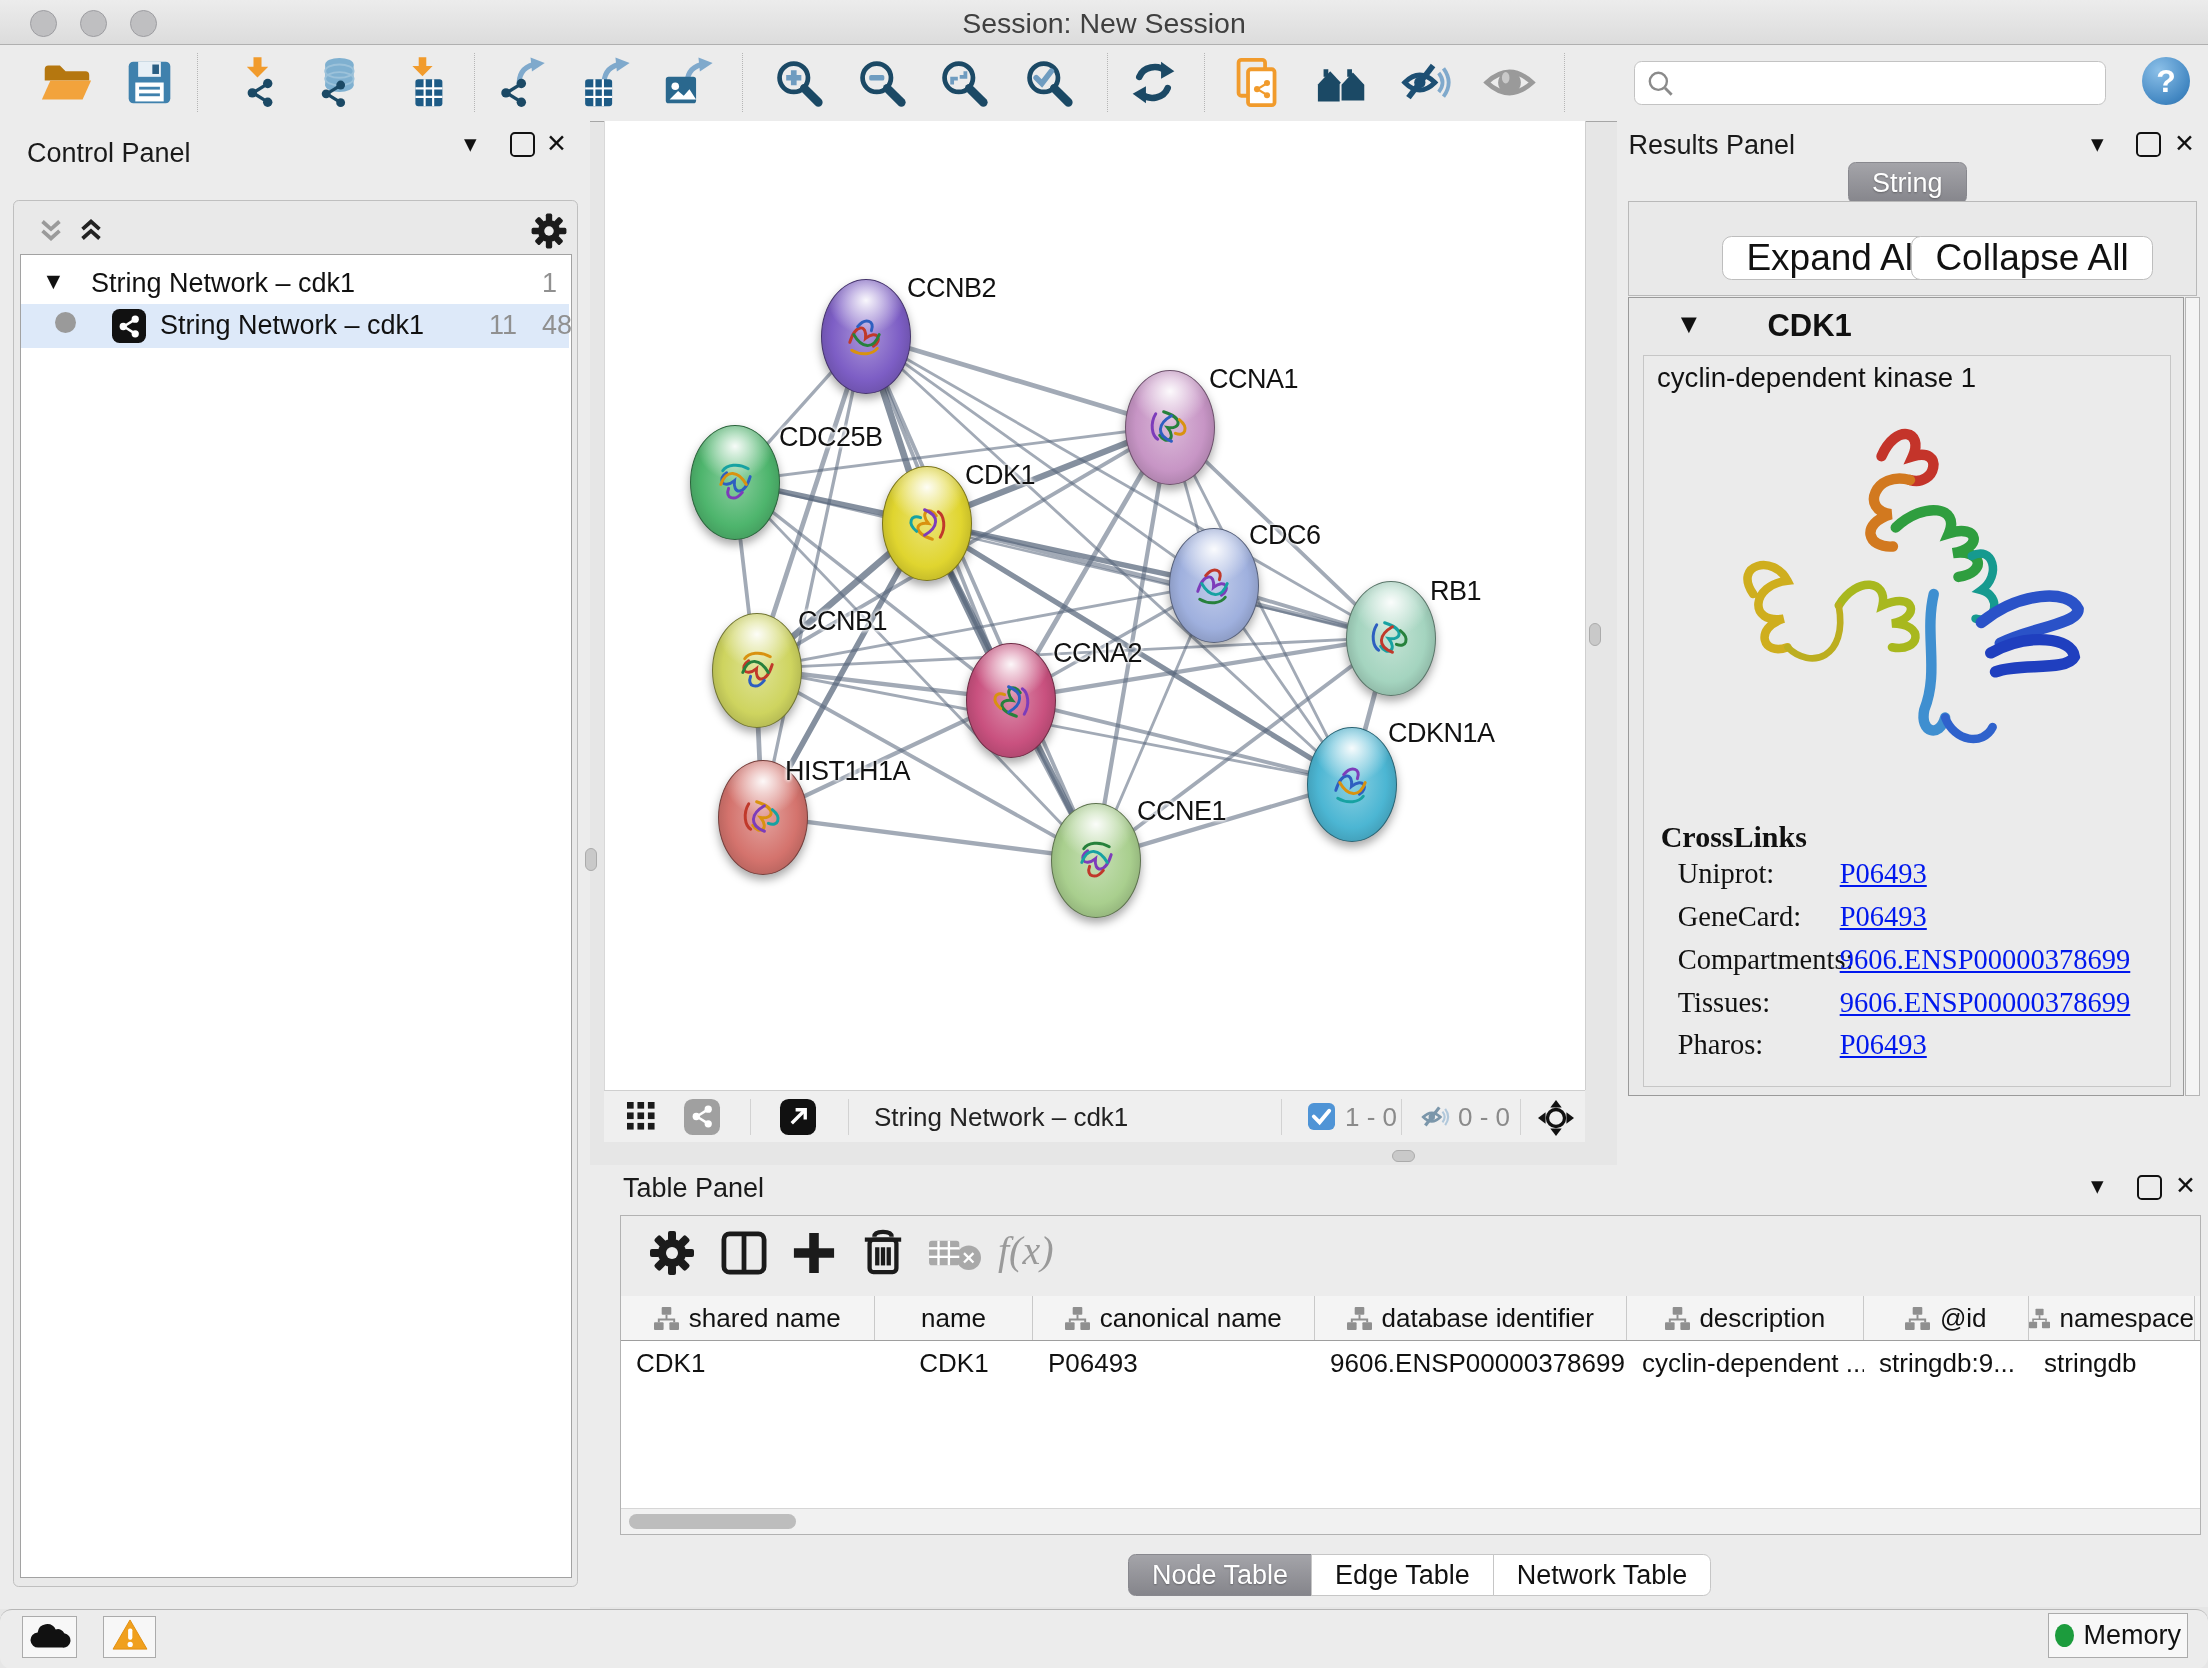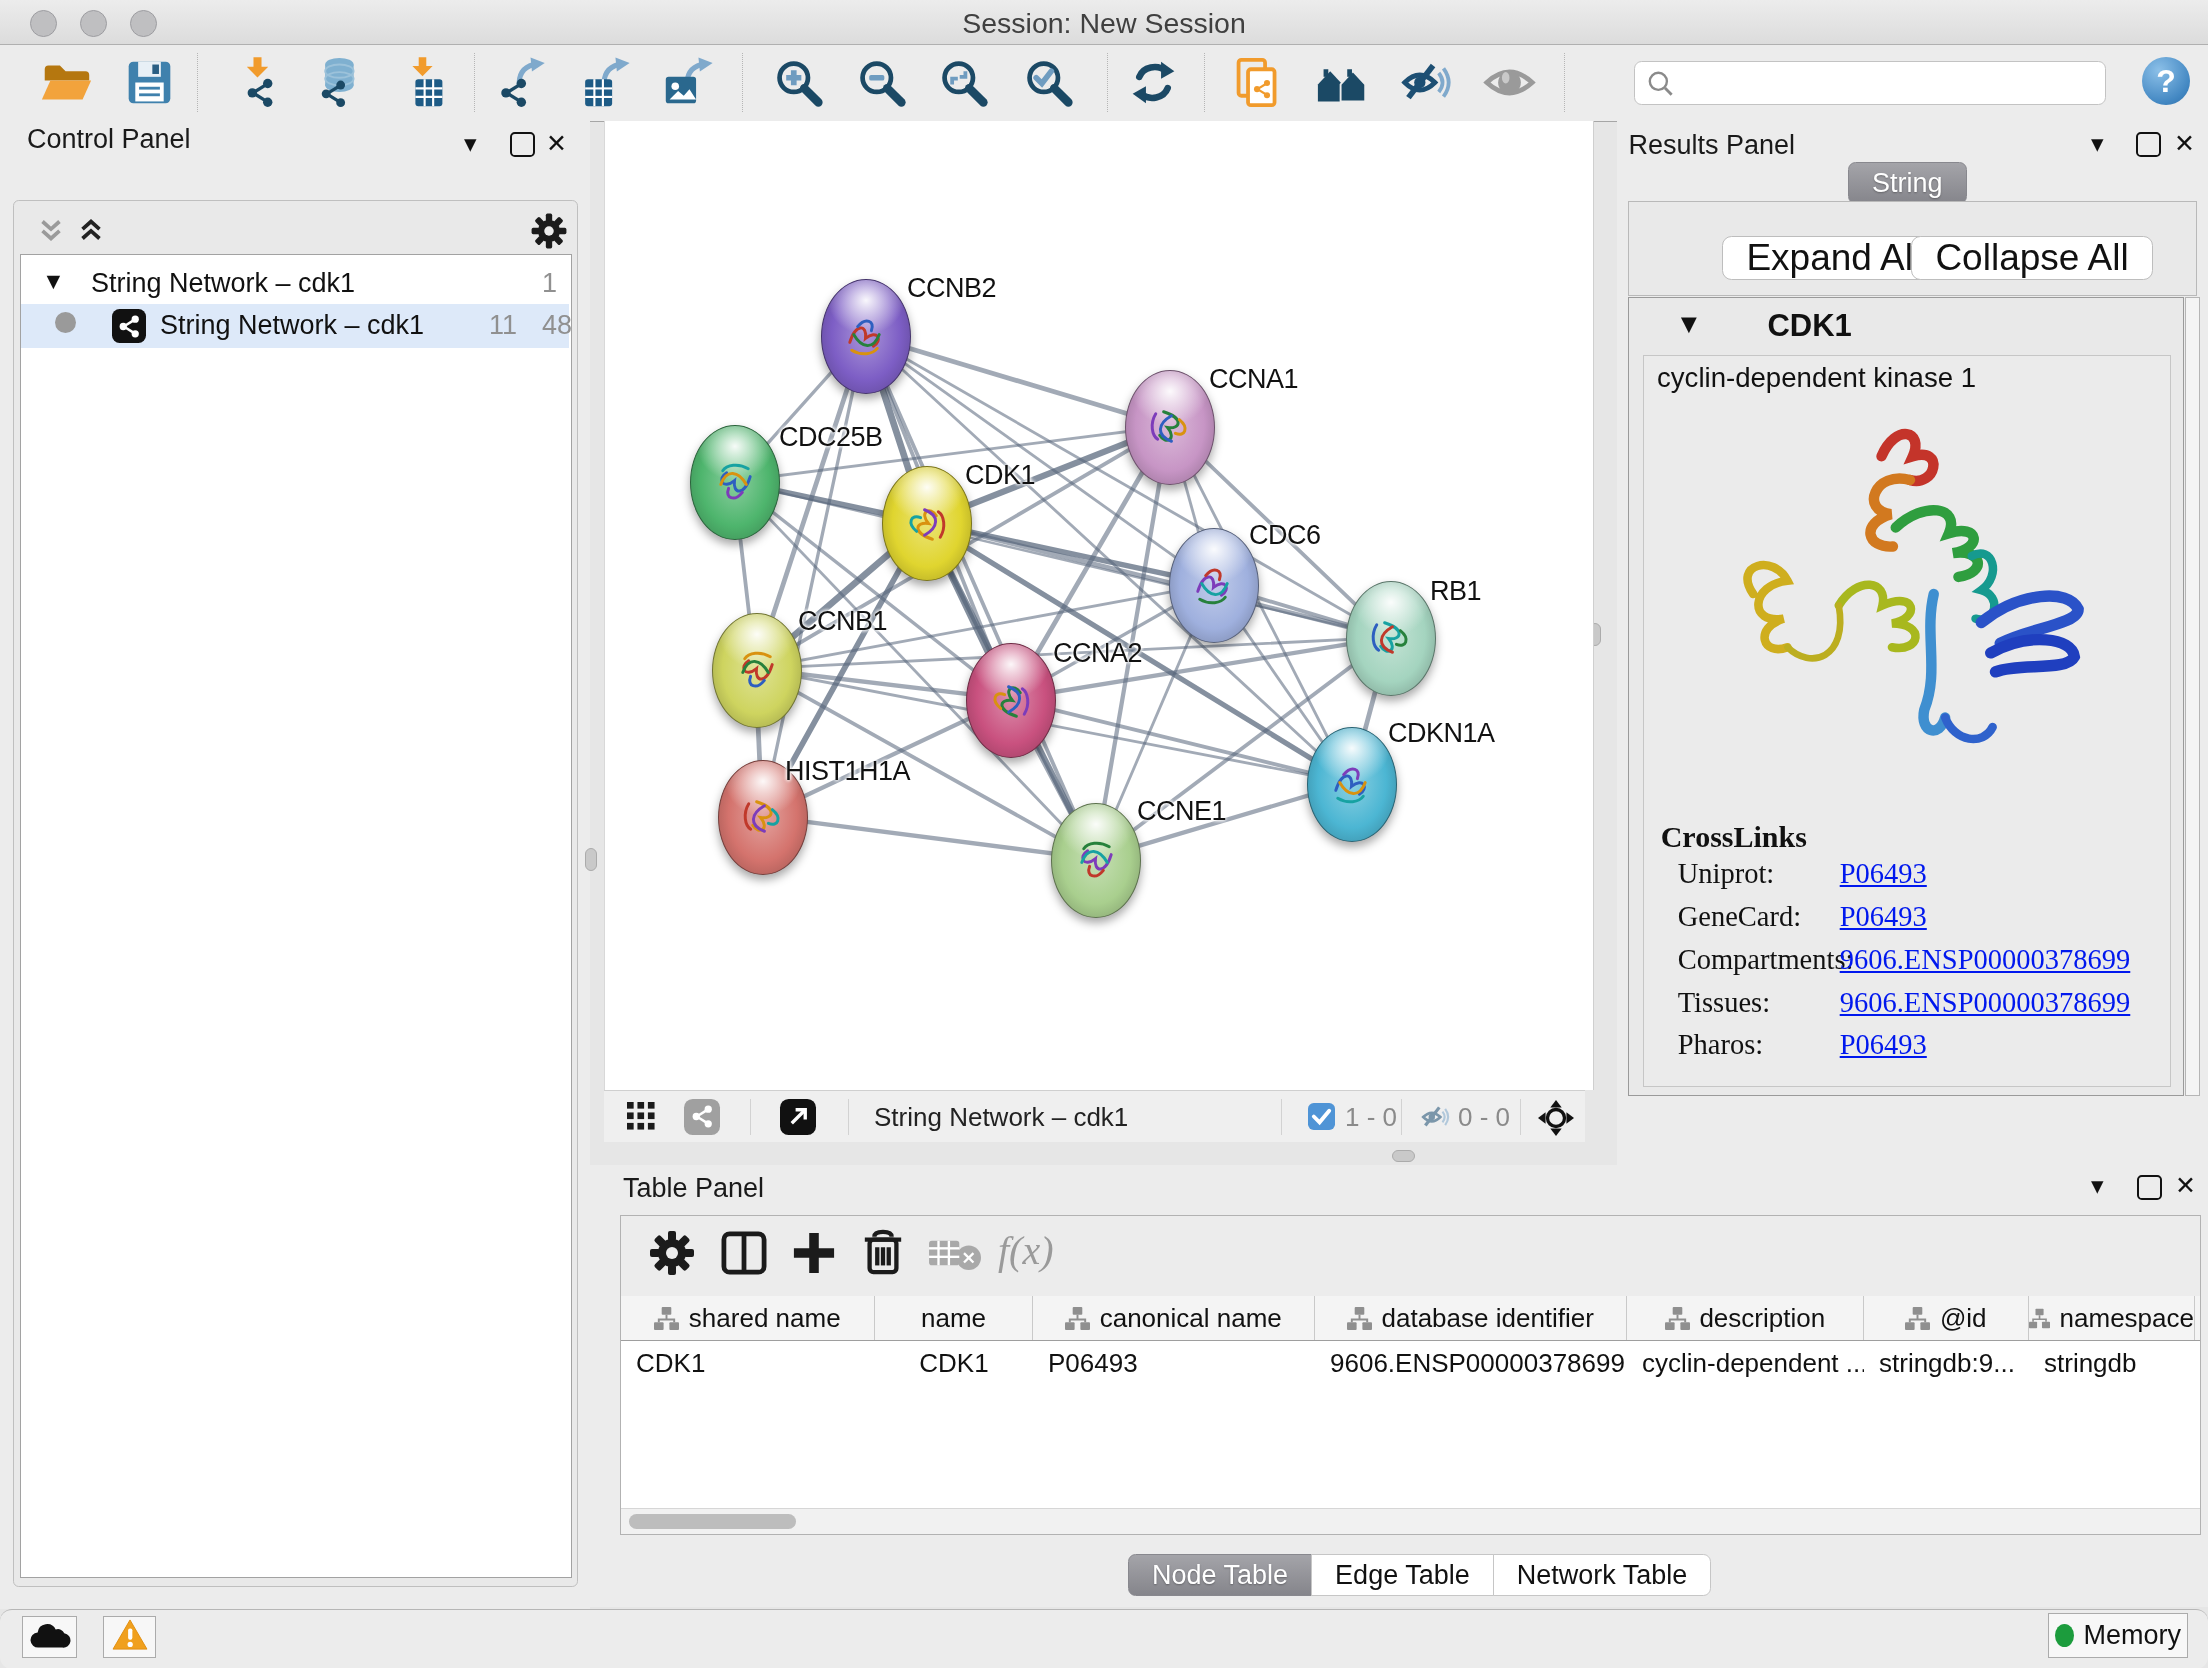--- a/index.html
+++ b/index.html
@@ -32,21 +32,21 @@
   .cp-box{position:absolute;left:13.3px;top:79px;width:563px;height:1385px;background:#e9e9e9;border:1px solid #bfbfbf;border-radius:5.7px;}
   .cp-sub{position:absolute;left:5.7px;top:9.5px;width:550px;height:42px;}
   .cp-sub .sublabel{position:absolute;left:0;right:0;text-align:center;top:5.7px;font-size:27px;color:#1a1a1a;}
   .cp-list{position:absolute;left:5.7px;top:53px;width:550px;height:1322px;background:#fff;border:1px solid #a2a2a2;}
   .net-row{position:absolute;left:0;width:548px;height:44px;font-size:27px;color:#111;}
   .net-row .cnt{position:absolute;color:#909090;}
   .net-row.selrow{background:#dde9f9;}
   .sharebadge{position:absolute;width:34px;height:34px;background:#111;border-radius:7.6px;}
   .sharebadge svg{position:absolute;left:4.8px;top:4.8px;}
   
-  .canvas{position:absolute;left:604px;top:121px;width:980px;height:969px;background:#fff;border-right:1px solid #cfcfcf;border-left:1px solid #d8d8d8;padding-left:8px;}
+  .canvas{position:absolute;left:604px;top:121px;width:980px;height:969px;background:#fff;border-right:1px solid #cfcfcf;border-left:1px solid #d8d8d8;}
   .canvas svg.edges{position:absolute;left:0;top:0;}
   .node{position:absolute;width:88px;height:113px;border-radius:50%;filter:drop-shadow(0 5.7px 4.8px rgba(0,0,0,.35));}
   .node svg{position:absolute;left:16px;top:25px;}
   .nlabel{position:absolute;font-size:27px;color:#111;letter-spacing:-0.5px;white-space:nowrap;text-shadow:0 0 3.8px #fff,0 0 3.8px #fff,0 0 3.8px #fff;}
   .cfooter{position:absolute;left:604px;top:1090px;width:981px;height:51px;background:#efefef;border-top:1px solid #cfcfcf;}
   .cfooter .fdiv{position:absolute;top:7.6px;height:36px;border-left:1px solid #d2d2d2;}
   .cfooter .ftext{position:absolute;top:10.5px;font-size:26px;color:#8a8a8a;}
   .cfooter .ftitle{position:absolute;top:10.5px;font-size:26px;color:#222;}
   .fic{position:absolute;border:none;background:transparent;padding:0;}
   
@@ -295,21 +295,21 @@
       <svg width="28.5" height="28.5" viewBox="0 0 30 30">
           <circle cx="13" cy="13" r="9" stroke="#8a8a8a" stroke-width="2.5" fill="none"></circle>
           <line x1="20" y1="20" x2="27" y2="27" stroke="#8a8a8a" stroke-width="3"></line>
         </svg>
       <input placeholder="" style="">
     </div>
     <button class="helpbtn">?</button>
   </div>
 
   <section class="control-panel">
-    <div class="ptitle" style="left:27px;top:3px">Control Panel</div>
+    <div class="ptitle" style="left:27px;top:17px">Control Panel</div>
     <div class="picon" style="left:464px;top:7.6px">▾</div>
     <div class="maxbox" style="left:510px;top:11.4px"></div>
     <div class="picon" style="left:546px;top:7.6px;font-weight:bold">✕</div>
     <div class="cp-box">
       <div class="cp-sub">
         <svg width="32" height="32" style="position:absolute;left:15px;top:3.8px" viewBox="0 0 34 34">
             <g stroke="#9a9a9a" stroke-width="4" fill="none">
               <path d="M8 8 l9 8 9-8"></path>
               <path d="M8 18 l9 8 9-8"></path>
             </g>

